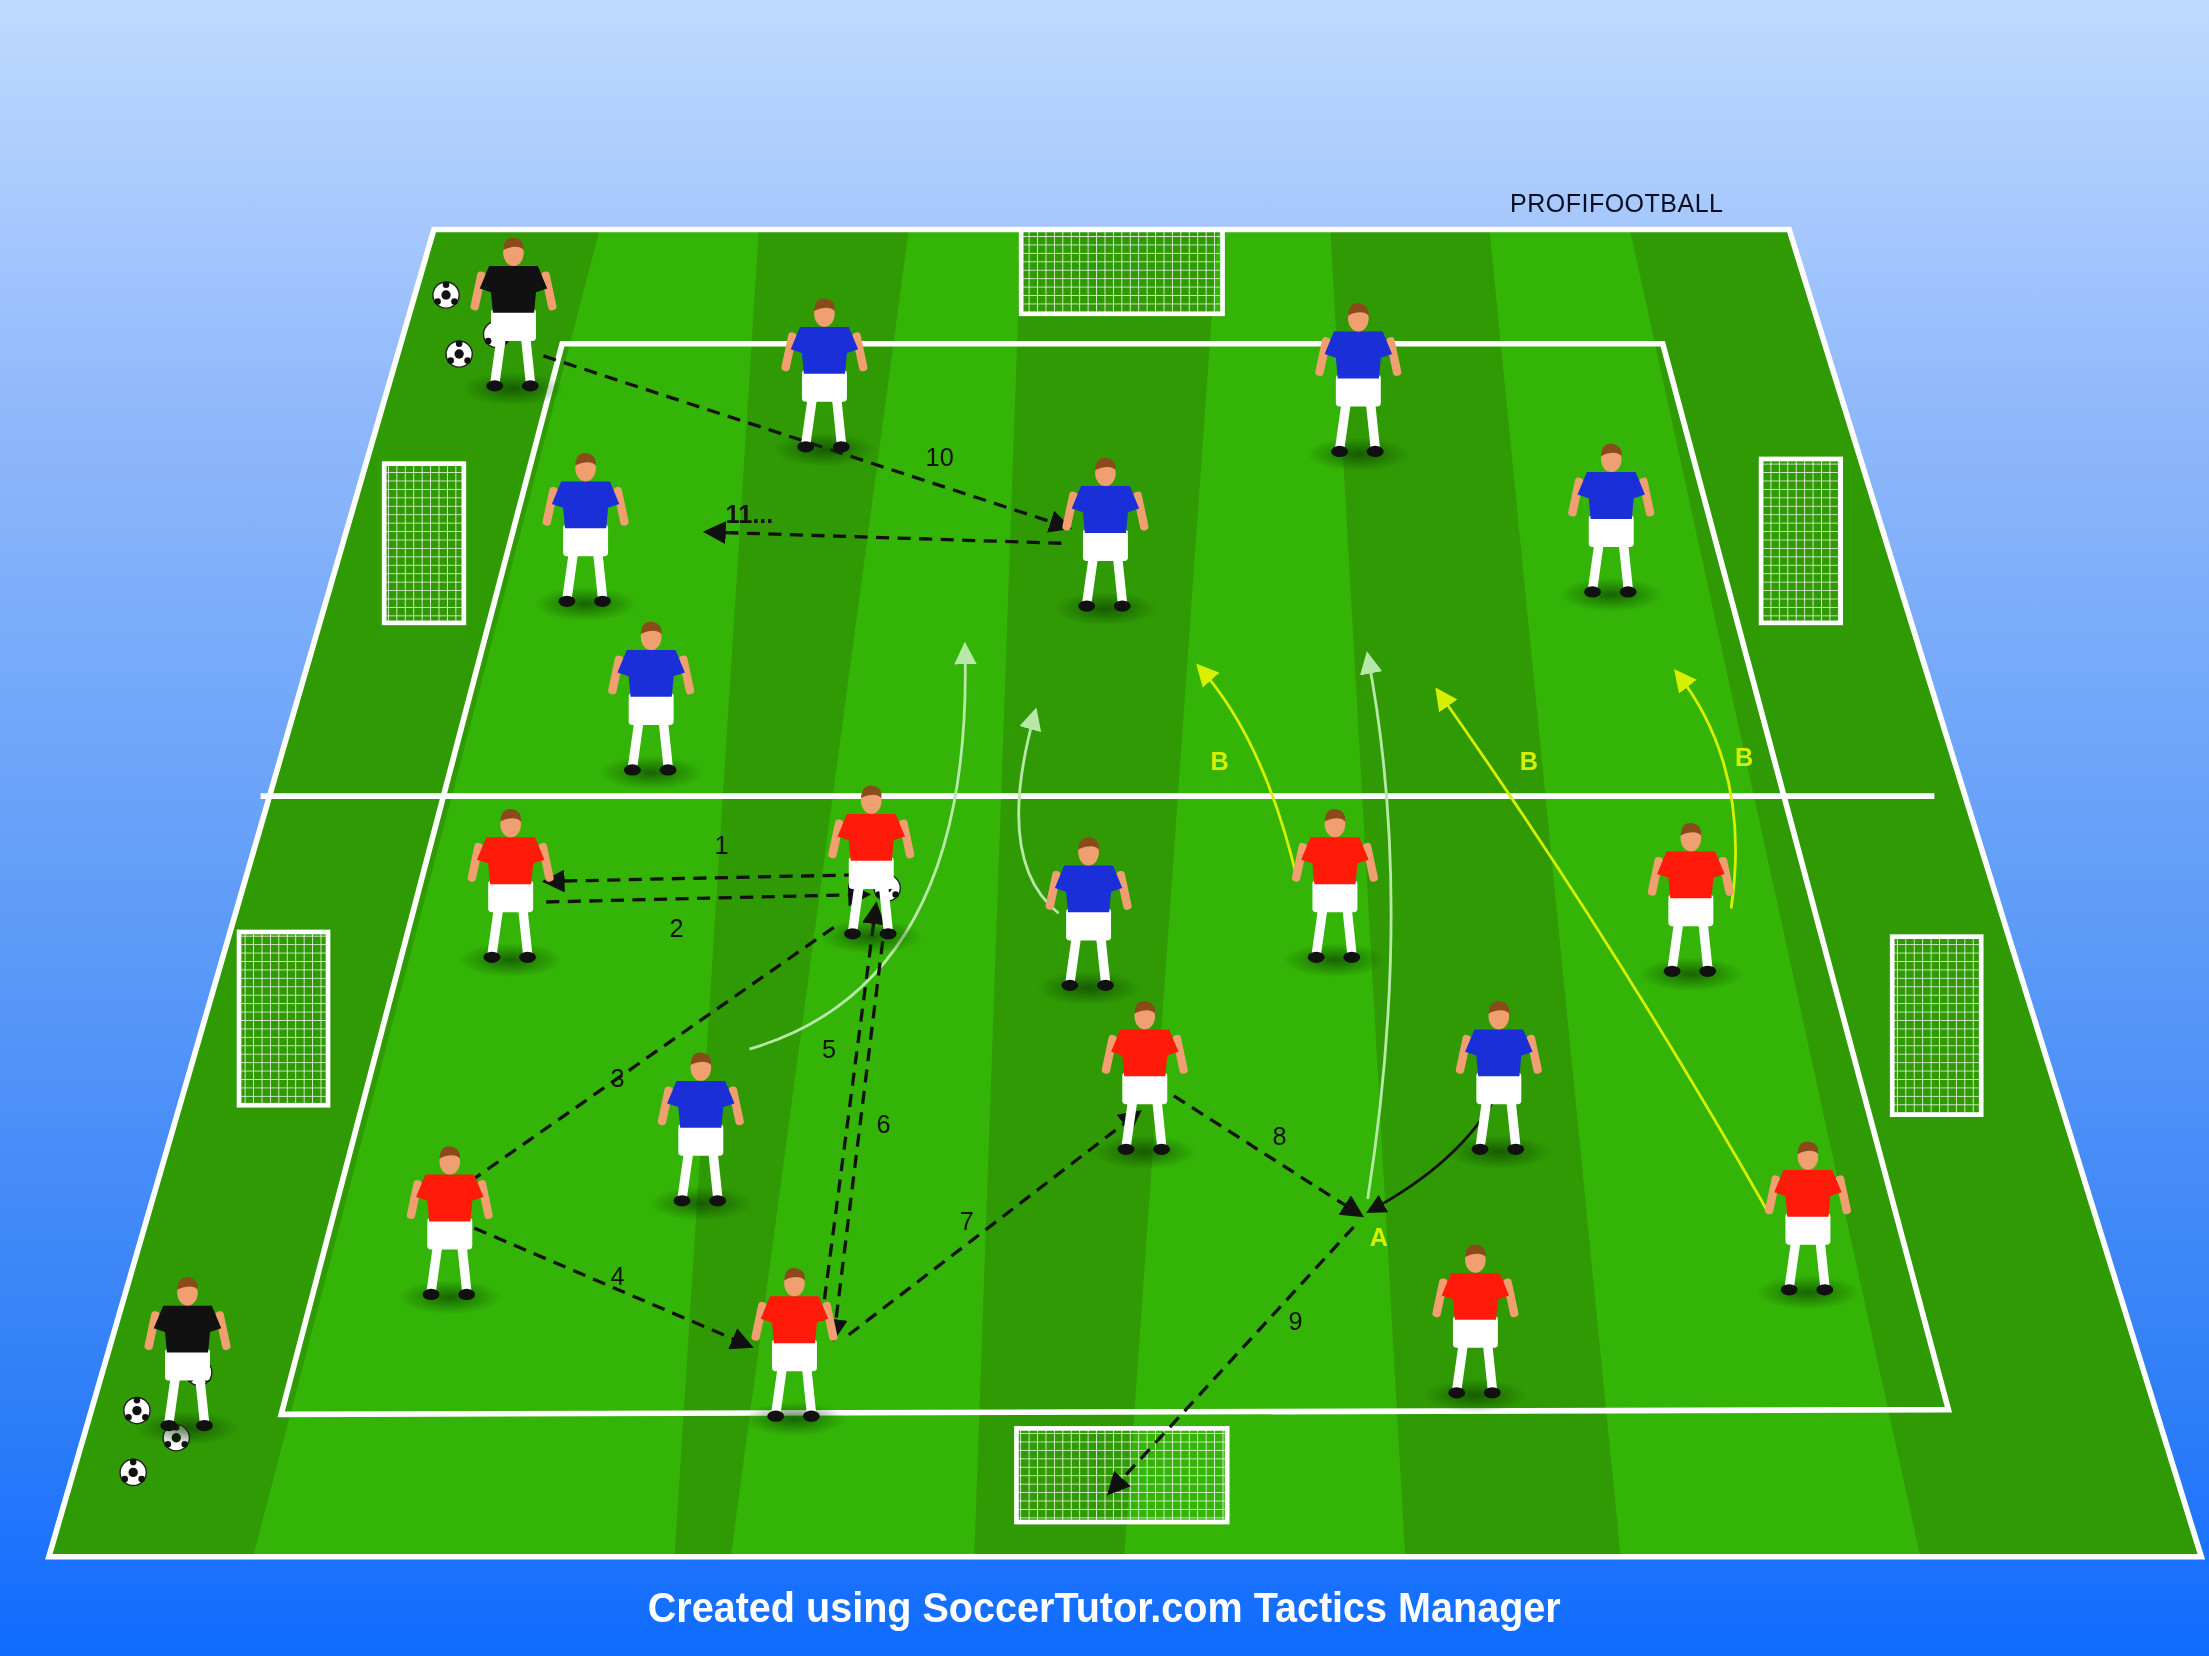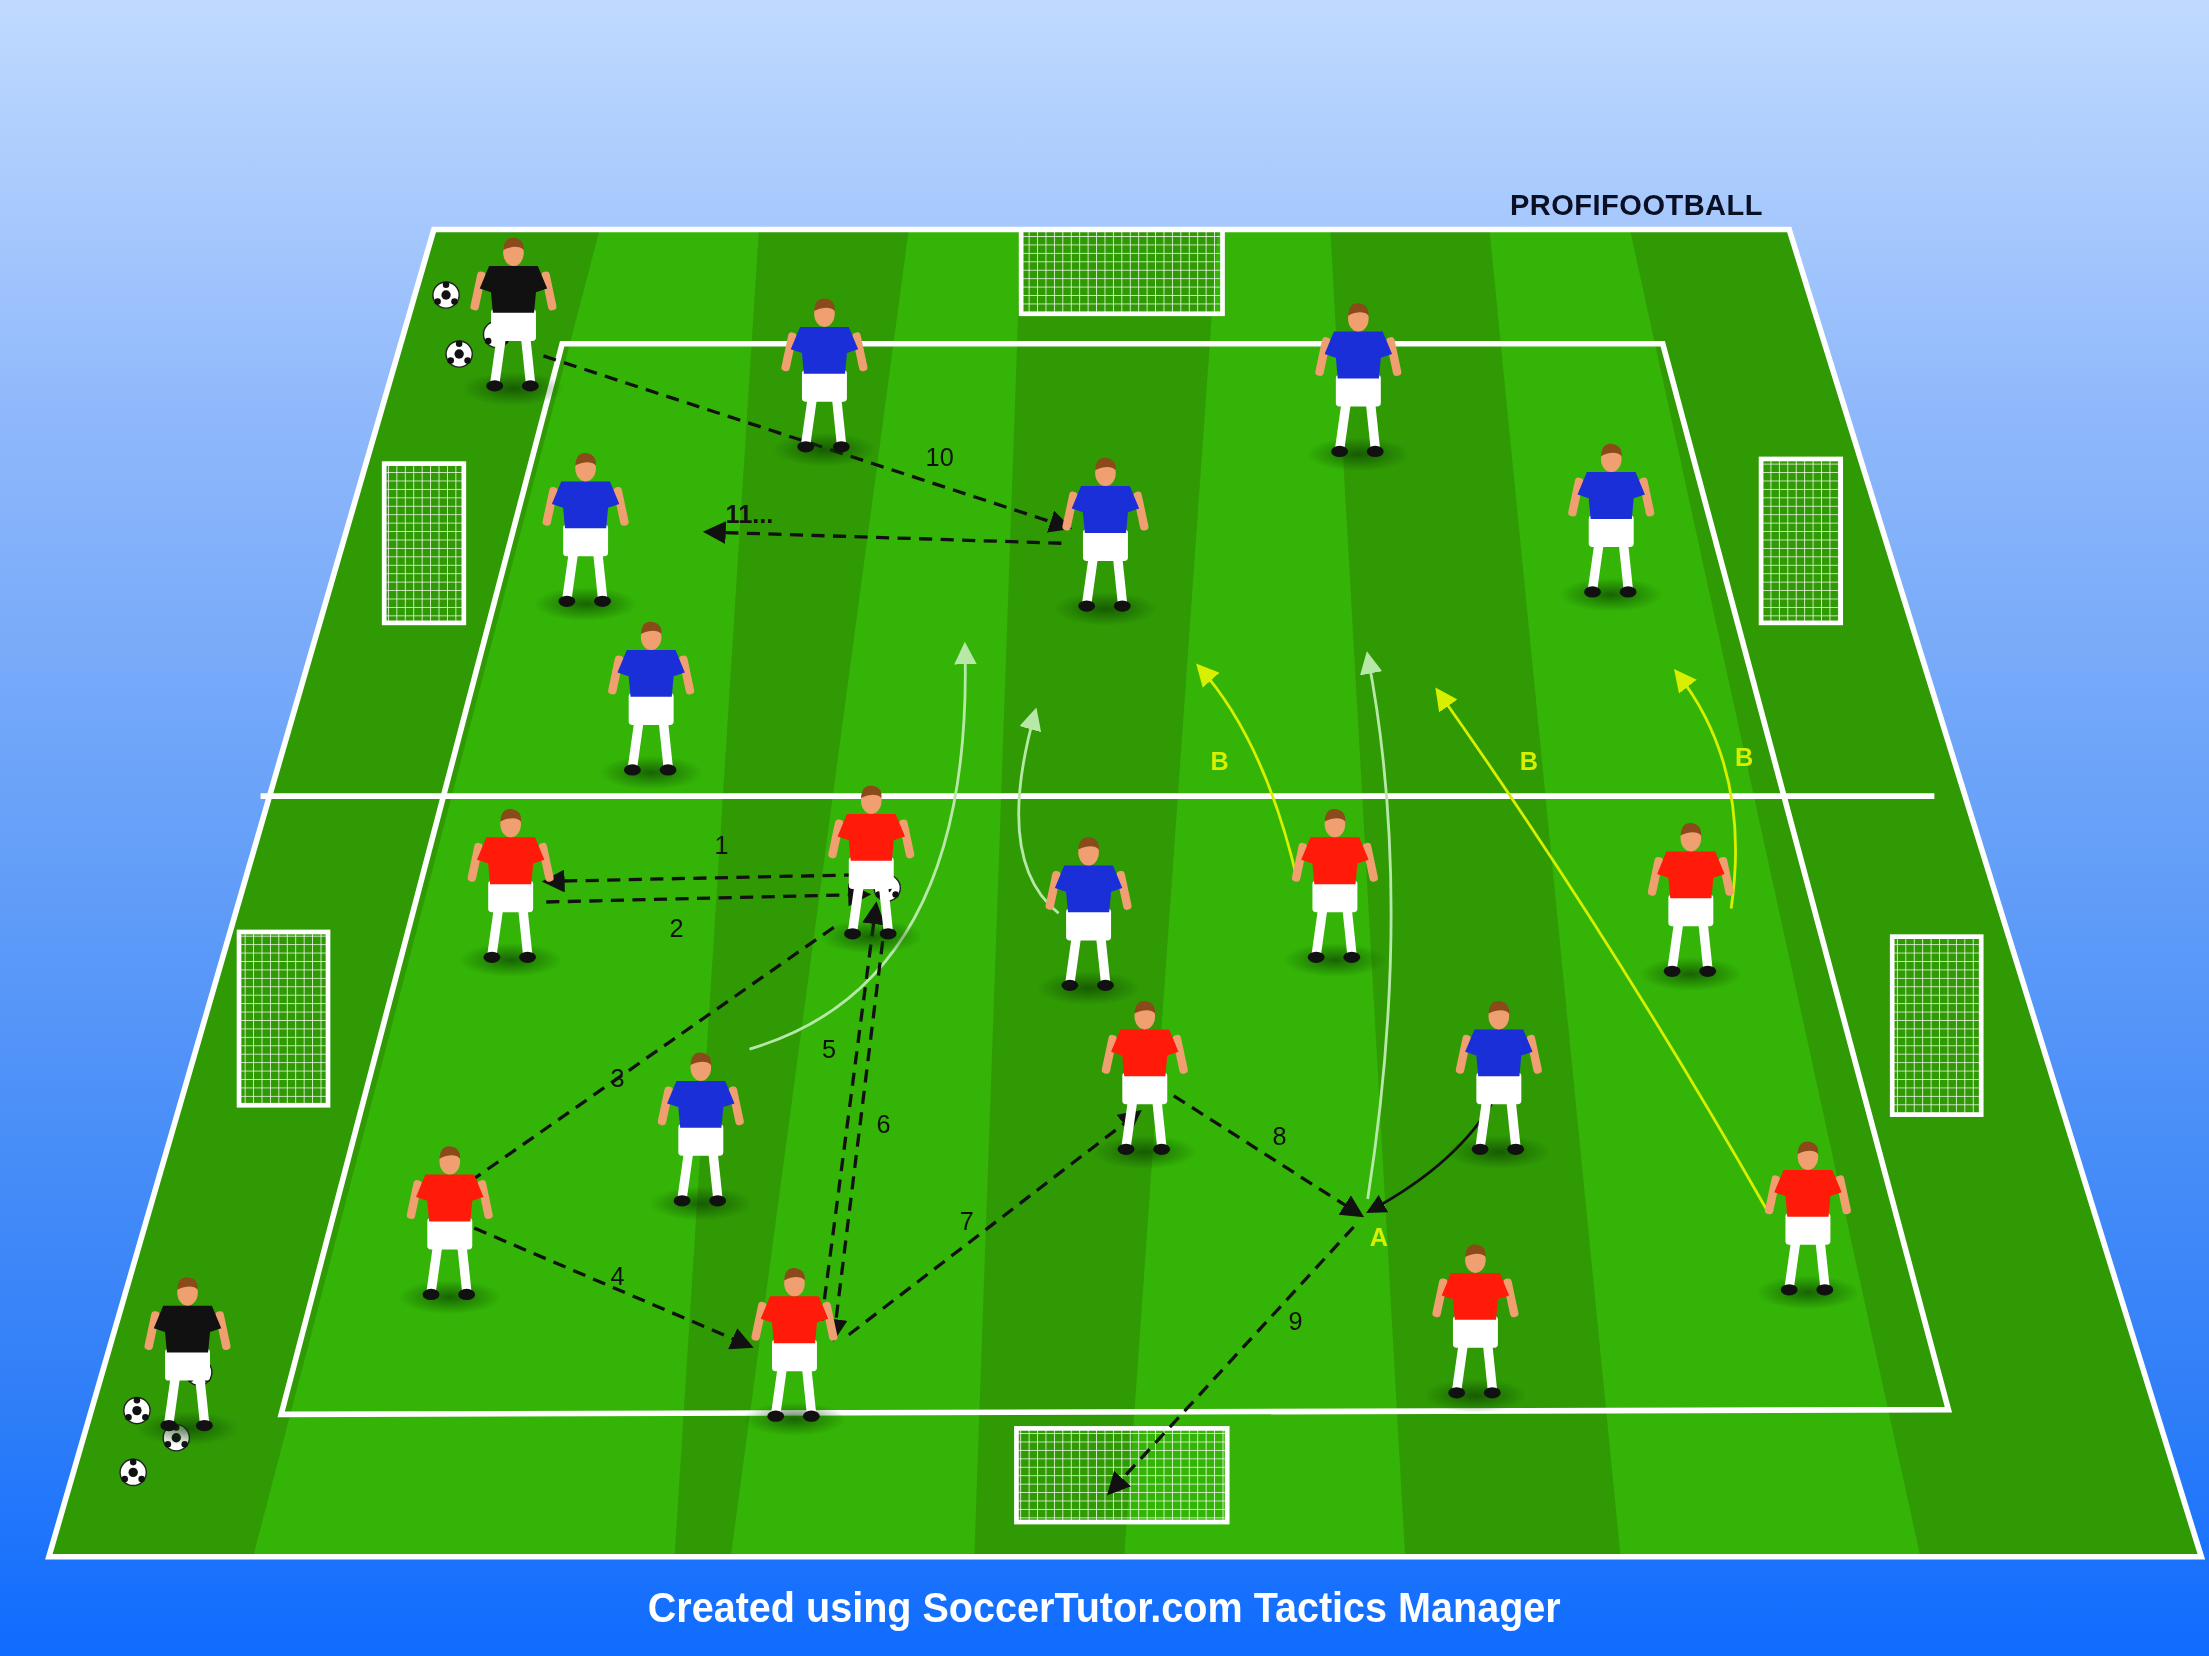--- a/index.html
+++ b/index.html
@@ -1,19 +1,19 @@
 <!DOCTYPE html>
 <html style="font-size:15px"><head>
 <meta charset="utf-8">
 <style>
   html, body { margin: 0; padding: 0; }
   body { width: 2209px; height: 1656px; overflow: hidden; font-family: "Liberation Sans", sans-serif; }
   #stage { position: relative; width: 2209px; height: 1656px; background: linear-gradient(180deg, #c0daff 0%, #8fb8fb 25%, #5f9cf8 55%, #2f7ef8 85%, #0f6cff 100%); }
   svg { position: absolute; left: 0; top: 0; }
-  .watermark { position: absolute; left: 1510px; top: 189px; font-weight: bold; font-size: 29px; color: #0a0f24; letter-spacing: 0.5px; }
+  .watermark { position: absolute; left: 1510px; top: 189px; font-weight: normal; font-size: 25px; color: #0a0f24; letter-spacing: 0.5px; }
   .footer { position: absolute; left: 0; top: 1560px; width: 2209px; height: 94px; display: flex; align-items: center; justify-content: center; }
   .footer span { color: #ffffff; font-weight: bold; font-size: 43px; transform: scaleX(0.92); }
   .num { font-family: "Liberation Sans", sans-serif; font-size: 27px; fill: #111; }
   .lbl { font-family: "Liberation Sans", sans-serif; font-size: 27px; font-weight: bold; fill: #d8f000; }
 </style>
 </head>
 <body>
 
 <div id="stage">
 <svg width="2209" height="1656" viewBox="0 0 2358 1768">

